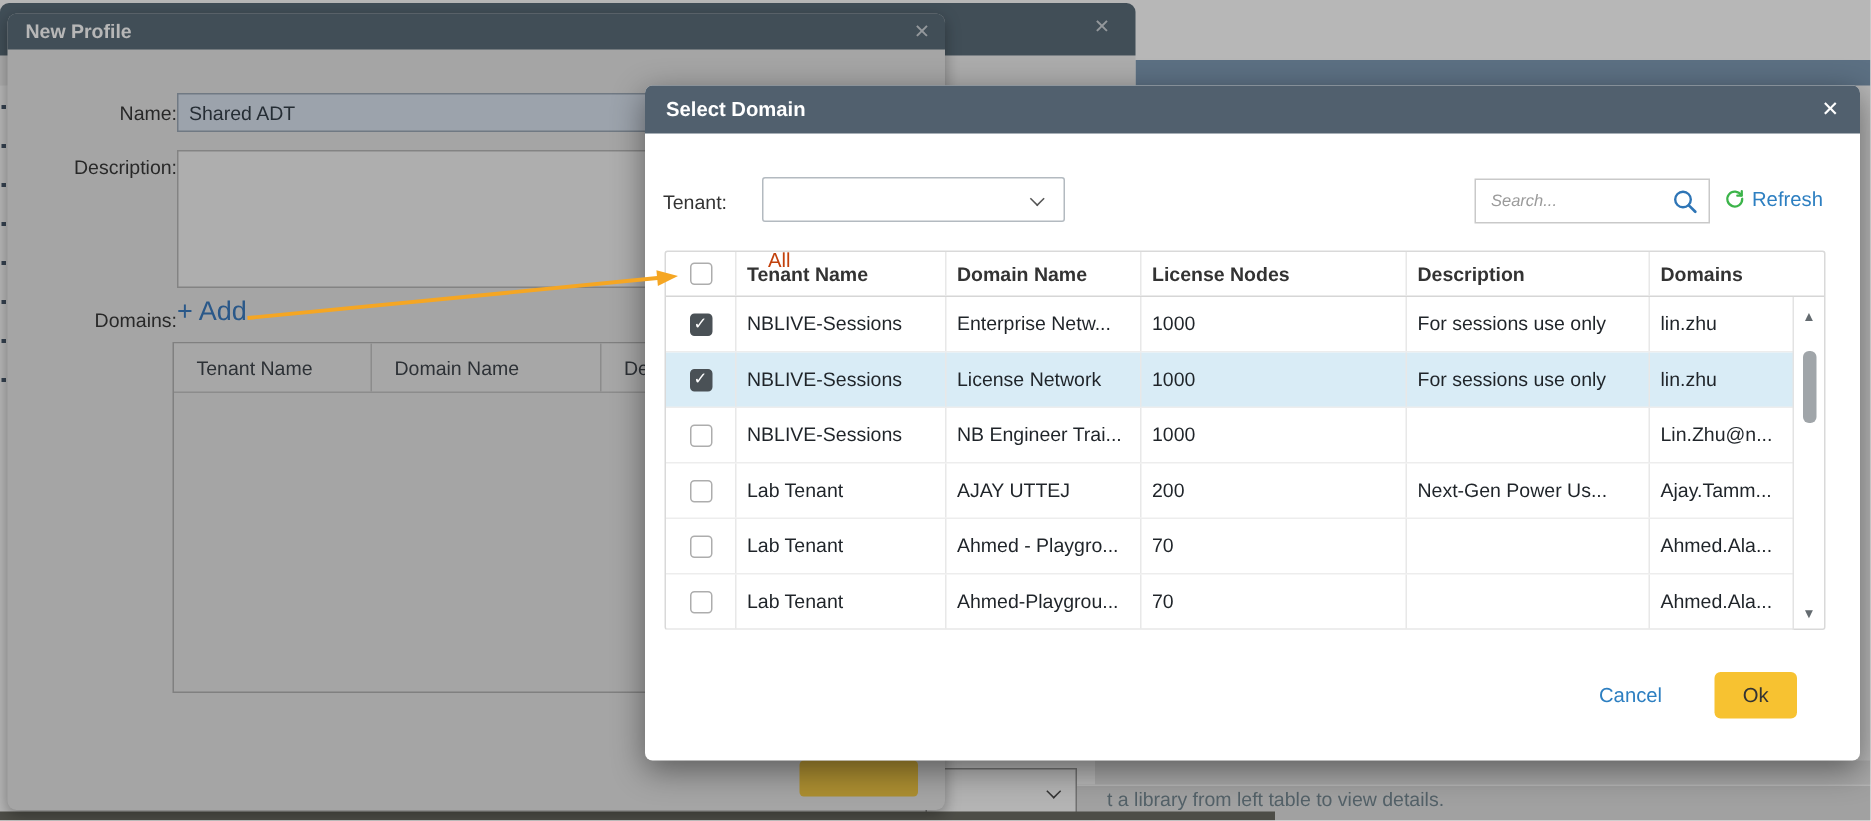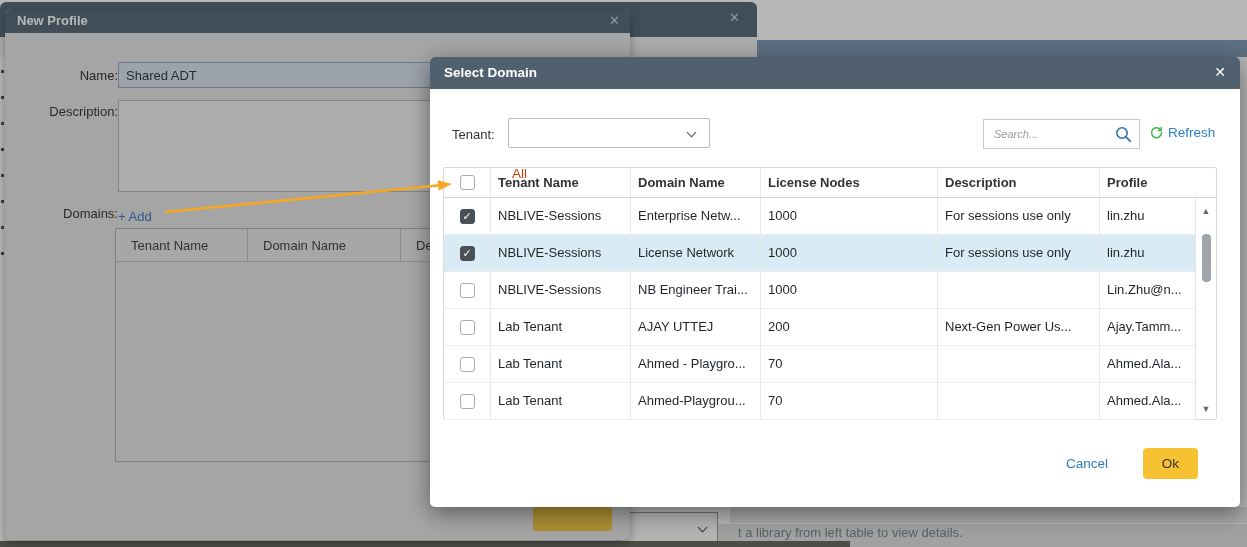--- a/index.html
+++ b/index.html
@@ -31,42 +31,42 @@
     background:#e5e5e5; border-radius:6px; box-shadow:0 3px 10px rgba(0,0,0,0.35); }
   .np-header { position:relative; height:24px; background:#566976; border-radius:6px 6px 0 0; }
   .np-title { position:absolute; left:12px; top:4px; color:#fff; font-size:13px; font-weight:700; }
   .np-close { position:absolute; right:10px; top:4px; color:#cdd3d8; font-size:13px; cursor:pointer; }
   .np-label { position:absolute; left:8px; width:105px; text-align:right; font-size:13px; color:#333; }
   .np-name-input { position:absolute; left:113px; top:53px; width:494px; height:26px;
     background:#d8e2f0; border:1px solid #9aa7b5; font-family:"Liberation Sans",sans-serif;
     font-size:13px; color:#2f3a44; padding:0 7px; }
   .np-desc { position:absolute; left:113px; top:91px; width:494px; height:92px;
     background:#f2f2f2; border:1px solid #b5b5b5; resize:none; }
-  .np-add { position:absolute; left:113px; top:200px; font-size:13px; color:#3578be; text-decoration:none; cursor:pointer; }
+  .np-add { position:absolute; left:113px; top:188px; font-size:18px; color:#3578be; text-decoration:none; cursor:pointer; }
   .np-table { position:absolute; left:110px; top:219px; width:502px; height:234px;
     border:1px solid #b0b0b0; }
   .np-th { display:flex; height:33px; background:#e9e9e9; border-bottom:1px solid #c2c2c2; }
   .np-thc { height:100%; line-height:33px; padding-left:15px; font-size:13px; color:#3a4047;
     border-right:1px solid #c2c2c2; overflow:hidden; white-space:nowrap; }
   .np-thc:last-child { border-right:none; }
   .np-w0 { width:132px; } .np-w1 { width:153px; } .np-w2 { width:215px; }
   .np-okdim { position:absolute; left:528px; top:498px; width:79px; height:24px;
     background:#f0c53f; border-radius:3px; }
 
   
   .overlay { position:absolute; inset:0; background:rgba(17,17,17,0.30); z-index:5; }
 
   
   .sd-dialog { position:absolute; left:430px; top:57px; width:810px; height:450px; z-index:10;
     background:#fff; border-radius:5px; box-shadow:0 6px 22px rgba(0,0,0,0.45); }
   .sd-header { position:relative; height:32px; background:#51606e; border-radius:5px 5px 0 0; }
   .sd-title { position:absolute; left:14px; top:8px; color:#fff; font-size:13.5px; font-weight:700; }
   .sd-close { position:absolute; right:14px; top:7px; color:#fff; font-size:14px; cursor:pointer; }
 
-  .sd-tenant-label { position:absolute; left:12px; top:70px; font-size:13px; color:#333;margin-left:10px; }
+  .sd-tenant-label { position:absolute; left:12px; top:70px; font-size:13px; color:#333; }
   .sd-select { position:absolute; left:78px; top:61px; width:202px; height:30px;
     border:1px solid #b3bac0; border-radius:2px; background:#fff; cursor:pointer; }
   .sd-select-value { position:absolute; left:3px; top:7px; font-size:13.5px; color:#c2410c;margin-top:40px; }
   .sd-select .chev { position:absolute; right:14px; top:10px; border-color:#555; }
 
   .sd-search { position:absolute; left:553px; top:62px; width:157px; height:30px;
     border:1px solid #c9c9c9; display:flex; align-items:center; background:#fff; }
   .sd-search input { flex:1; min-width:0; border:none; outline:none; padding:0 4px 0 10px;
     font-family:"Liberation Sans",sans-serif; font-size:11px; color:#701a75; }
   .sd-search input::placeholder { font-style:italic; color:#9b9b9b; }
@@ -176,21 +176,21 @@
 
     <div class="sd-table">
       <div class="sd-th">
         <div class="cell c0">
             <span class="cb"></span>
           </div>
         <div class="cell c1">Tenant Name</div>
         <div class="cell c2">Domain Name</div>
         <div class="cell c3">License Nodes</div>
         <div class="cell c4">Description</div>
-        <div class="cell c5">Profile</div>
+        <div class="cell c5">Domains</div>
       </div>
       <div class="sd-body">
           <div class="sd-row">
     <div class="cell c0">
               <span class="cb checked">✓</span>
             </div>
     <div class="cell c1">NBLIVE-Sessions</div>
     <div class="cell c2">Enterprise Netw...</div>
     <div class="cell c3">1000</div>
     <div class="cell c4">For sessions use only</div>

